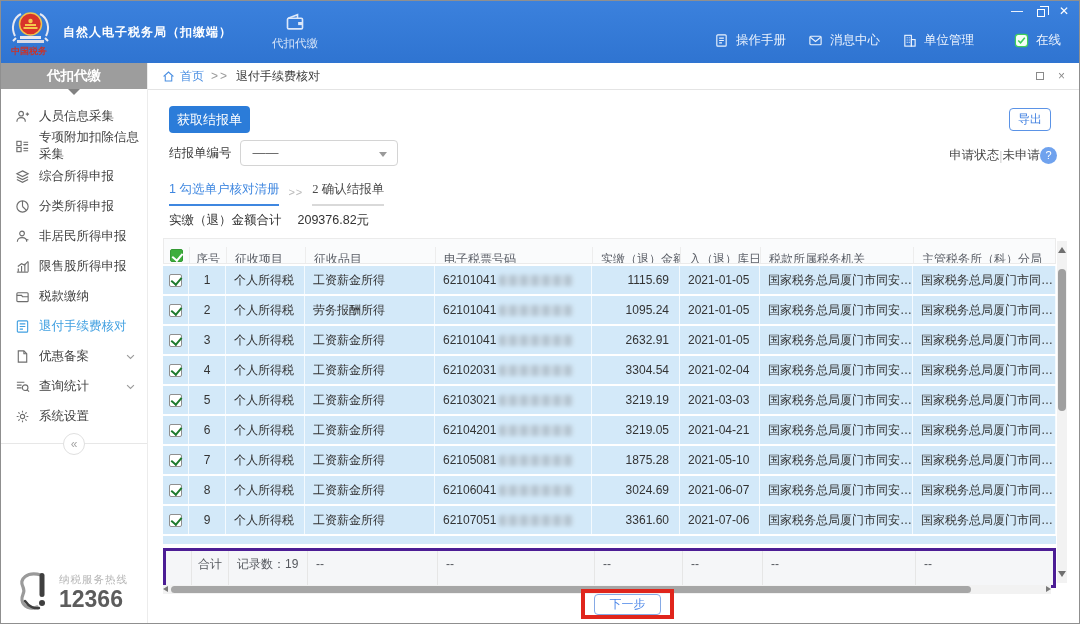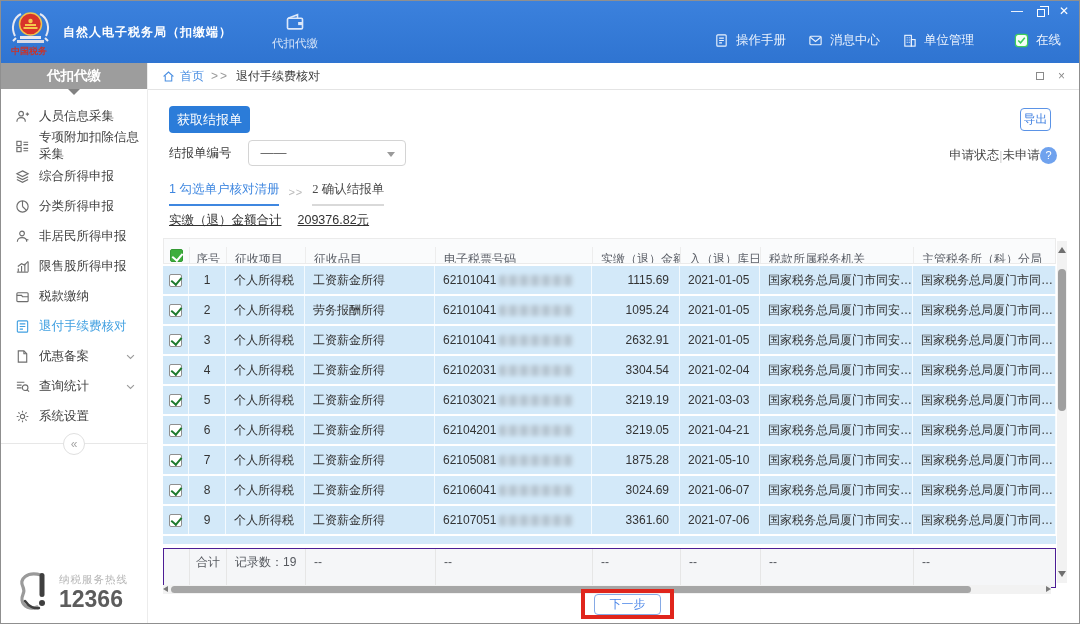--- a/index.html
+++ b/index.html
@@ -45,53 +45,53 @@
   .crumbbar { display:flex; align-items:center; height:27px; padding:0 14px; border-bottom:1px solid #e4e4e4; font-size:12px; }
   .crumb-home { color:#4b8fe2; margin-left:5px; cursor:pointer; }
   .crumb-sep { color:#9a9a9a; margin:0 7px; letter-spacing:2px; }
   .crumb-cur { color:#3c3c3c; }
   .crumb-ctrls { margin-left:auto; display:flex; align-items:center; gap:14px; color:#8a8a8a; }
   .crumb-box { width:8px; height:8px; border:1px solid #8a8a8a; cursor:pointer; }
   .crumb-x { font-size:12px; cursor:pointer; }
   .content { position:relative; height:calc(100% - 27px); }
 
   .btn-primary { position:absolute; left:21px; top:16px; width:81px; height:27px; background:#2b7cd9; border:none; border-radius:4px; color:#fff; font-size:13px; cursor:pointer; font-family:inherit; }
-  .btn-export { position:absolute; right:28px; top:18px; width:31px; height:23px; background:#fff; border:1px solid #5b93e6; border-radius:4px; color:#3f7fe0; font-size:12px; cursor:pointer; font-family:inherit; }
-
-  .filter-row { position:absolute; left:21px; top:50px; display:flex; align-items:center; gap:16px; }
+  .btn-export { position:absolute; right:28px; top:18px; width:42px; height:23px; background:#fff; border:1px solid #5b93e6; border-radius:4px; color:#3f7fe0; font-size:12px; cursor:pointer; font-family:inherit; }
+
+  .filter-row { position:absolute; left:21px; top:50px; display:flex; align-items:center; gap:8px; }
   .filter-label { font-size:12.5px; color:#3c3c3c; }
   .select { position:relative; width:158px; height:26px; border:1px solid #d4d4d4; border-radius:4px; background:#fff; font-size:13px; color:#5a5a5a; line-height:24px; padding-left:12px; cursor:pointer; }
   .select .caret { position:absolute; right:10px; top:11px; width:0; height:0; border:4px solid transparent; border-top:5px solid #9a9a9a; }
 
   .status-row { position:absolute; right:22px; top:57px; display:flex; align-items:center; font-size:12.5px; color:#4a4a4a; }
   .status-div { color:#cfcfcf; }
   .help-badge { width:17px; height:17px; border-radius:50%; background:#6fa2ee; color:#fff; font-size:11px; text-align:center; line-height:17px; cursor:pointer; }
 
   .steps { position:absolute; left:21px; top:91px; display:flex; align-items:flex-end; font-size:12.5px; }
   .step1 { color:#3f87e0; padding-bottom:6px; border-bottom:2px solid #3f87e0; cursor:pointer; }
   .step-sep { color:#b9b9b9; margin:0 9px 8px; font-size:11px; letter-spacing:1px; }
   .step2 { color:#4a4a4a; padding-bottom:6px; border-bottom:2px solid #d9d9d9; cursor:pointer;font-family:Liberation Serif, serif; }
 
-  .sumline { position:absolute; left:21px; top:122px; font-size:12.5px; color:#333;text-decoration:underline; }
+  .sumline { position:absolute; left:21px; top:122px; font-size:12.5px; color:#333; }
   .sumline .v { margin-left:16px; }
 
   
   .table { position:absolute; left:15px; top:148px; width:893px; font-size:12px; }
   .grid { display:grid; grid-template-columns:26px 37px 79px 130px 157px 88px 80px 153px 143px; }
   .thead { height:26px; background:#fafbfc; border:1px solid #ebebeb; color:#5a5e66; }
   .thead > div { line-height:24px; padding-left:8px; border-right:1px solid #ededed; overflow:hidden; white-space:nowrap;margin-top:8px; }
   .thead > div:last-child { border-right:none; }
   .th-sel { display:flex; align-items:center; justify-content:center; padding-left:0 !important; }
   .trow { height:28px; background:#d3e9f9; margin-top:2px; color:#333; }
   .trow > div { line-height:28px; padding-left:8px; border-right:1px solid rgba(255,255,255,.75); overflow:hidden; white-space:nowrap; text-overflow:ellipsis; }
   .trow .c-sel { display:flex; align-items:center; justify-content:center; padding-left:0; }
   .trow .c-seq { text-align:center; padding-left:0; }
   .trow .c-amt { text-align:right; padding-right:10px; padding-left:0; }
   .partial-row { height:8px; background:#d3e9f9; margin-top:2px; }
-  .tfoot { height:40px; background:#f5f6f8; margin-top:4px; color:#55585e; border:1px solid #4c1d95; }
+  .tfoot { height:40px; background:#f5f6f8; margin-top:4px; color:#55585e; border:3px solid #4c1d95; }
   .tfoot > div { line-height:26px; padding-left:8px; border-right:1px solid #e6e6e6; overflow:hidden; white-space:nowrap; }
   .tfoot > div:last-child { border-right:none; }
   .tf-label { text-align:center; padding-left:0 !important; }
 
   .cb { width:13px; height:13px; border-radius:2px; cursor:pointer; }
   .cb-all { background:#3cae3c; border:1px solid #349a34; position:relative; }
   .cb-all:after { content:""; position:absolute; left:3px; top:1px; width:5px; height:8px; border:solid #fff; border-width:0 2px 2px 0; transform:rotate(40deg); }
   .cb-row { background:#fff; border:1px solid #8f8f8f; position:relative; }
   .cb-row:after { content:""; position:absolute; left:3px; top:0px; width:5px; height:8px; border:solid #1d7a2c; border-width:0 2px 2px 0; transform:rotate(40deg); }
 

